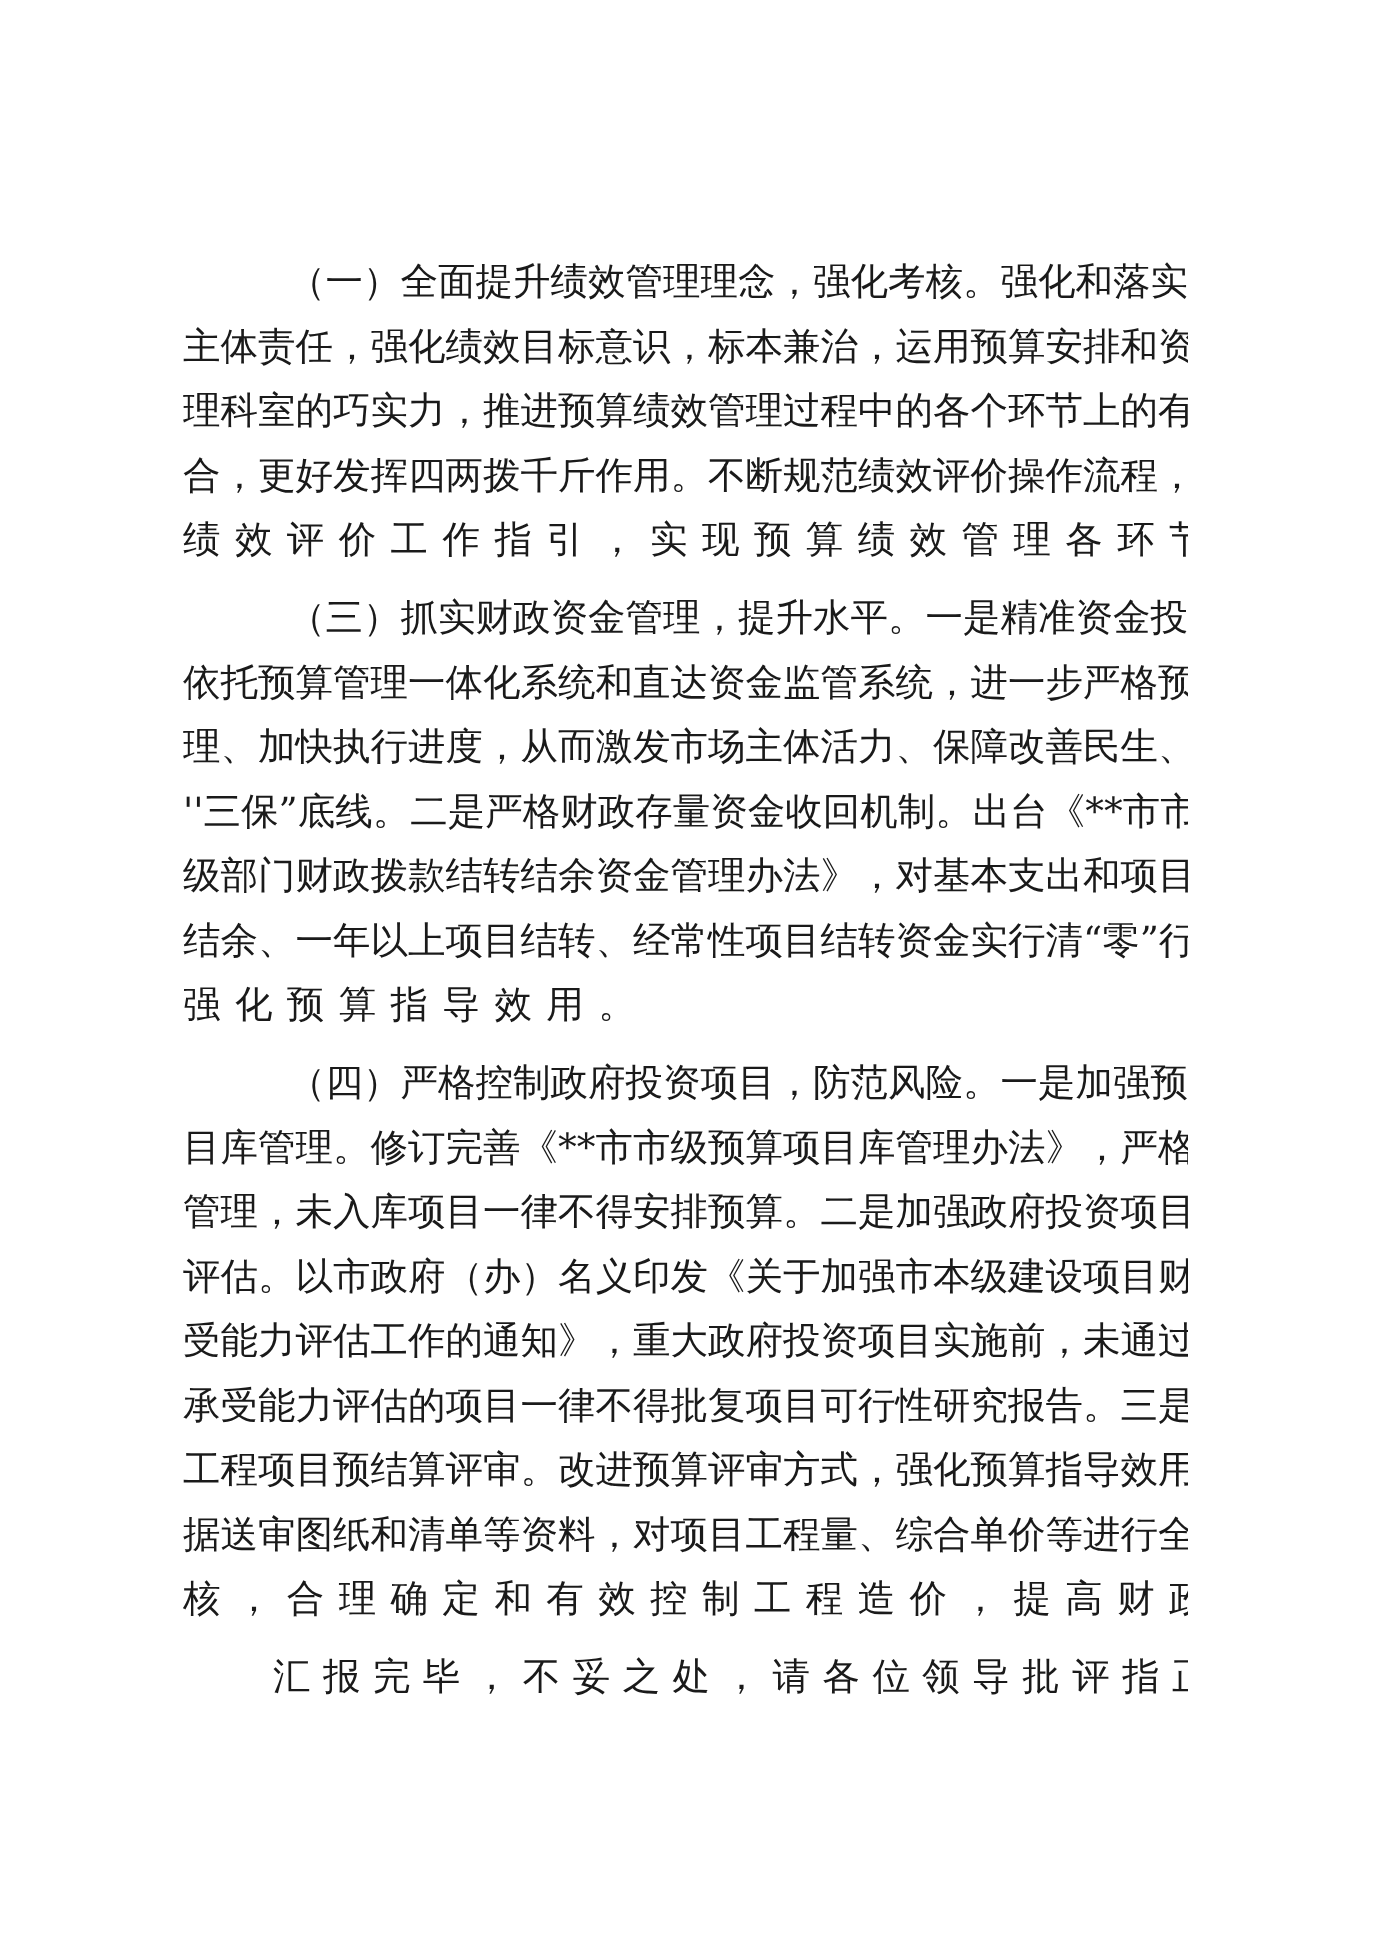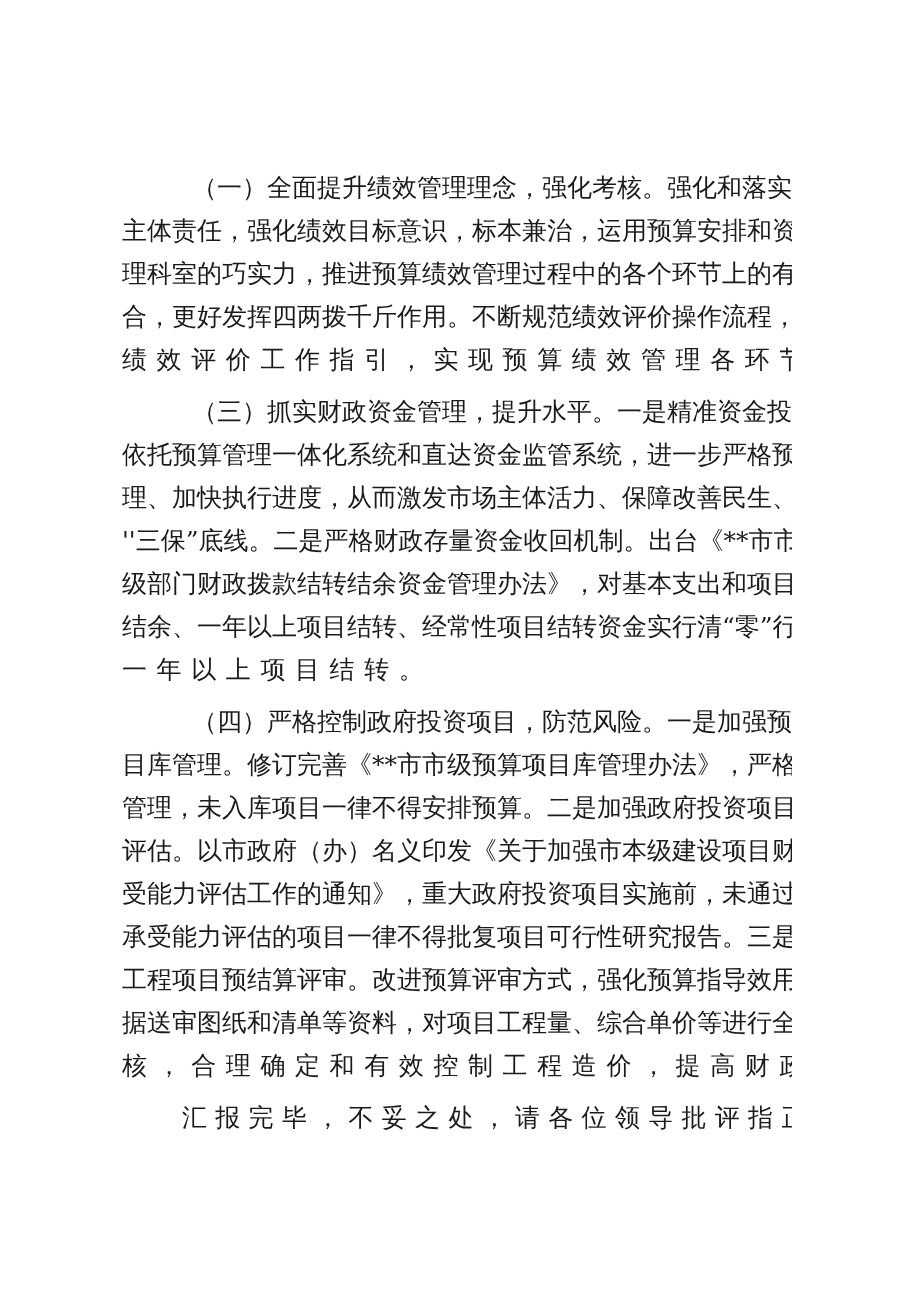--- a/index.html
+++ b/index.html
@@ -72,21 +72,21 @@
       <span class="line last">绩效评价工作指引，实现预算绩效管理各环节有章可循。</span>
     </div>
 
     <div class="para">
       <span class="line first">（三）抓实财政资金管理，提升水平。一是精准资金投向。</span>
       <span class="line">依托预算管理一体化系统和直达资金监管系统，进一步严格预算管</span>
       <span class="line">理、加快执行进度，从而激发市场主体活力、保障改善民生、兜牢</span>
       <span class="line">''三保”底线。二是严格财政存量资金收回机制。出台《**市市本</span>
       <span class="line">级部门财政拨款结转结余资金管理办法》，对基本支出和项目支出</span>
       <span class="line">结余、一年以上项目结转、经常性项目结转资金实行清“零”行动，</span>
-      <span class="line last">一年以上项目结转。</span>
+      <span class="line last">强化预算指导效用。</span>
     </div>
 
     <div class="para">
       <span class="line first">（四）严格控制政府投资项目，防范风险。一是加强预算项</span>
       <span class="line">目库管理。修订完善《**市市级预算项目库管理办法》，严格入库</span>
       <span class="line">管理，未入库项目一律不得安排预算。二是加强政府投资项目决策</span>
       <span class="line">评估。以市政府（办）名义印发《关于加强市本级建设项目财政承</span>
       <span class="line">受能力评估工作的通知》，重大政府投资项目实施前，未通过财政</span>
       <span class="line">承受能力评估的项目一律不得批复项目可行性研究报告。三是加强</span>
       <span class="line">工程项目预结算评审。改进预算评审方式，强化预算指导效用。依</span>

